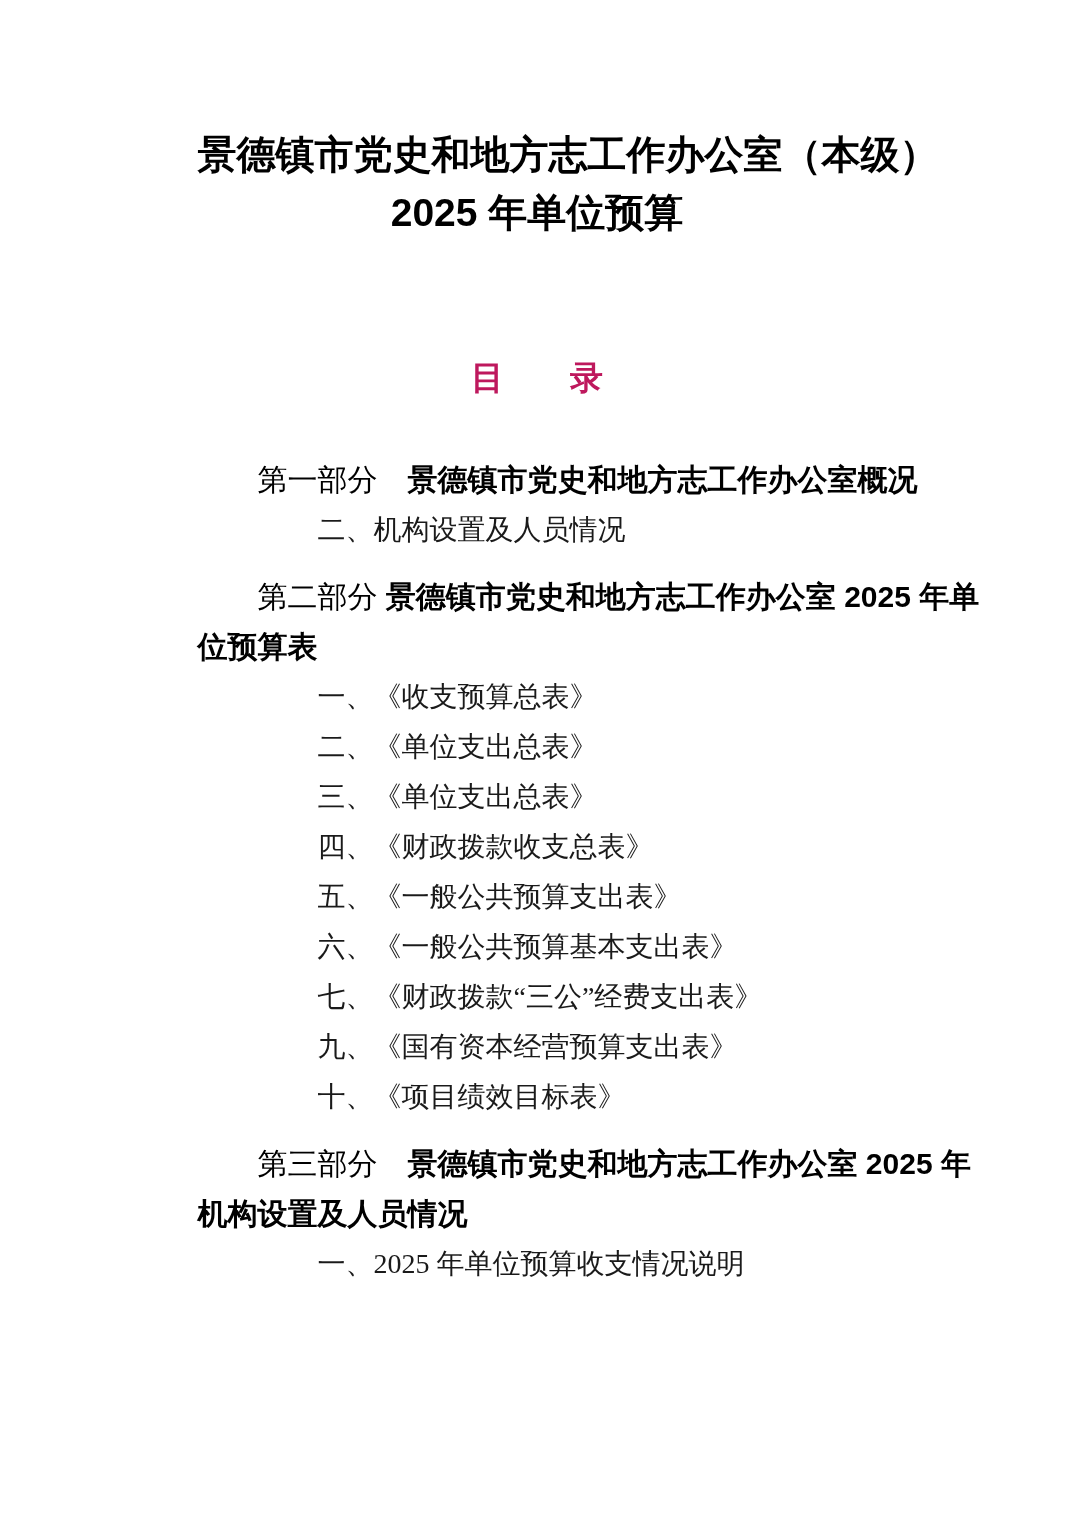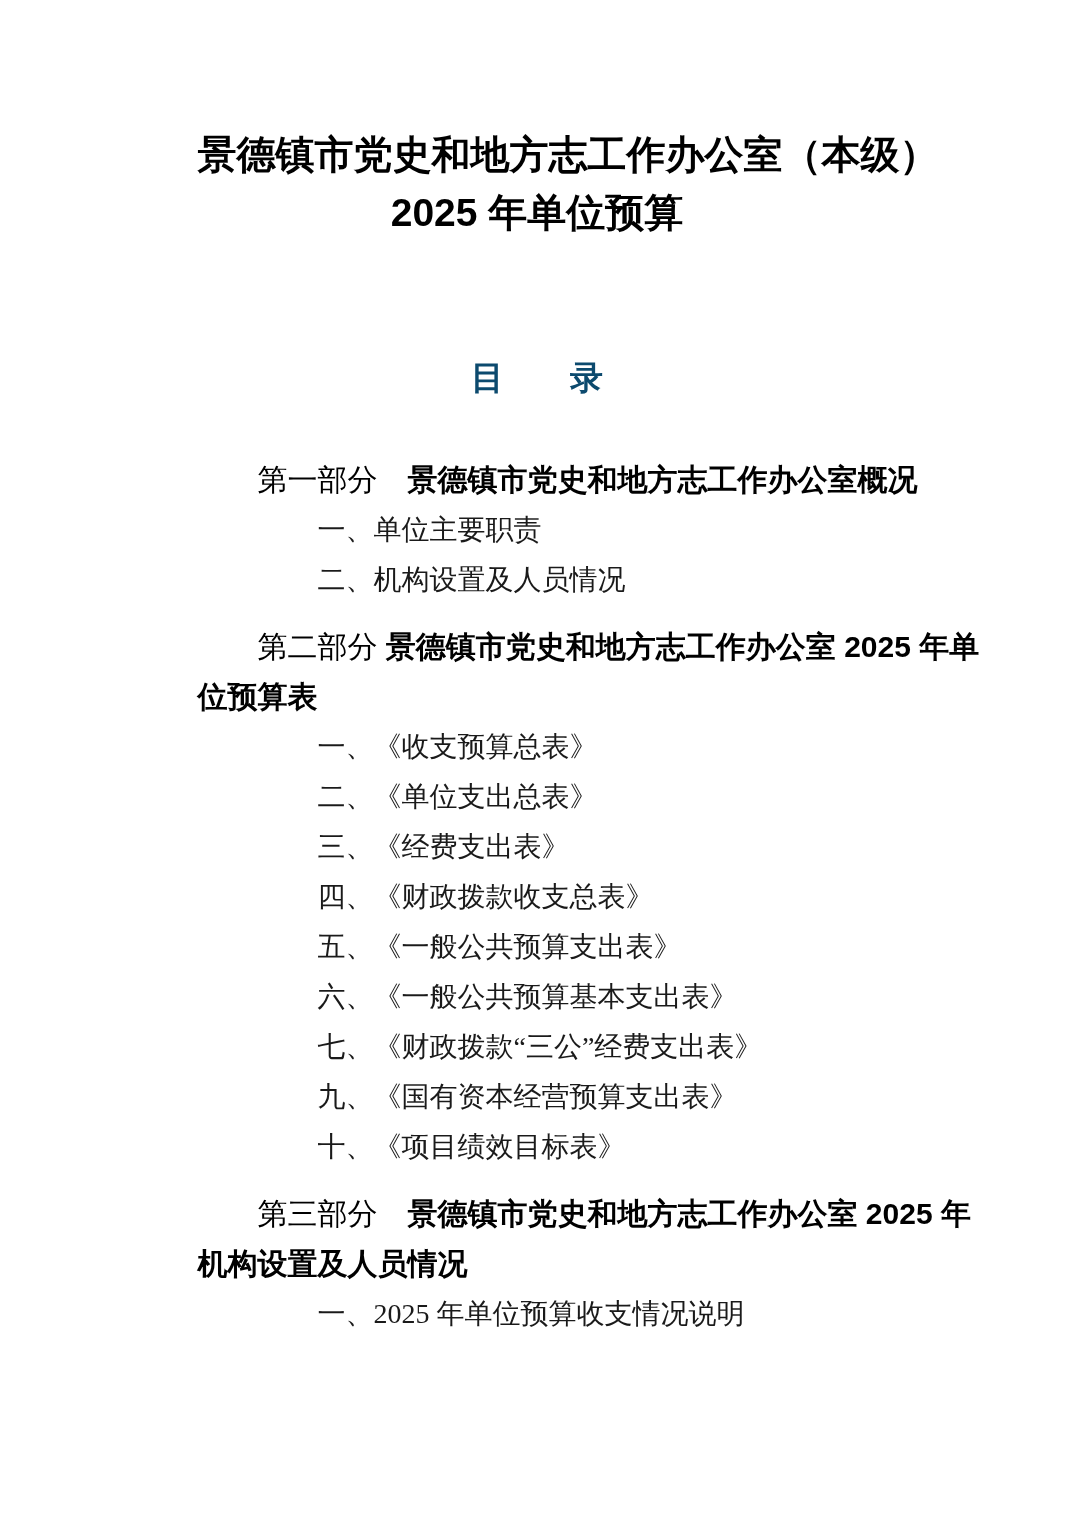--- a/index.html
+++ b/index.html
@@ -33,21 +33,21 @@
     display: block;
     white-space: nowrap;
   }
   .toc-heading {
     margin: 114px 0 0 0;
     text-align: center;
     font-family: "Liberation Sans", sans-serif;
     font-weight: 700;
     font-size: 33px;
     line-height: 44px;
-    color: #0c4a6e;
+    color: #be185d;
   }
   .toc {
     margin-top: 55px;
   }
   .toc-line {
     line-height: 50px;
     white-space: nowrap;
   }
   .toc-line.part {
     font-family: "Liberation Sans", sans-serif;
@@ -84,27 +84,26 @@
 
 <div class="page">
   <div class="inner">
     <h1 class="doc-title">
       <span class="title-line">景德镇市党史和地方志工作办公室（本级）</span>
       <span class="title-line">2025 年单位预算</span>
     </h1>
     <h2 class="toc-heading">目　　录</h2>
     <div class="toc" id="toc-lines">
         <div class="toc-line part"><span class="part-label">第一部分</span><span class="part-title">　景德镇市党史和地方志工作办公室概况</span></div>
-        <div class="toc-line item">一、单位主要职责</div>
         <div class="toc-line item">二、机构设置及人员情况</div>
         <div class="toc-line part"><span class="part-label">第二部分</span><span class="part-title"> 景德镇市党史和地方志工作办公室 2025 年单</span></div>
         <div class="toc-line cont">位预算表</div>
         <div class="toc-line item">一、《收支预算总表》</div>
         <div class="toc-line item">二、《单位支出总表》</div>
-        <div class="toc-line item">三、《经费支出表》</div>
+        <div class="toc-line item">三、《单位支出总表》</div>
         <div class="toc-line item">四、《财政拨款收支总表》</div>
         <div class="toc-line item">五、《一般公共预算支出表》</div>
         <div class="toc-line item">六、《一般公共预算基本支出表》</div>
         <div class="toc-line item">七、《财政拨款“三公”经费支出表》</div>
         <div class="toc-line item">九、《国有资本经营预算支出表》</div>
         <div class="toc-line item">十、《项目绩效目标表》</div>
         <div class="toc-line part"><span class="part-label">第三部分</span><span class="part-title">　景德镇市党史和地方志工作办公室 2025 年</span></div>
         <div class="toc-line cont">机构设置及人员情况</div>
         <div class="toc-line item">一、2025 年单位预算收支情况说明</div>
       </div>

